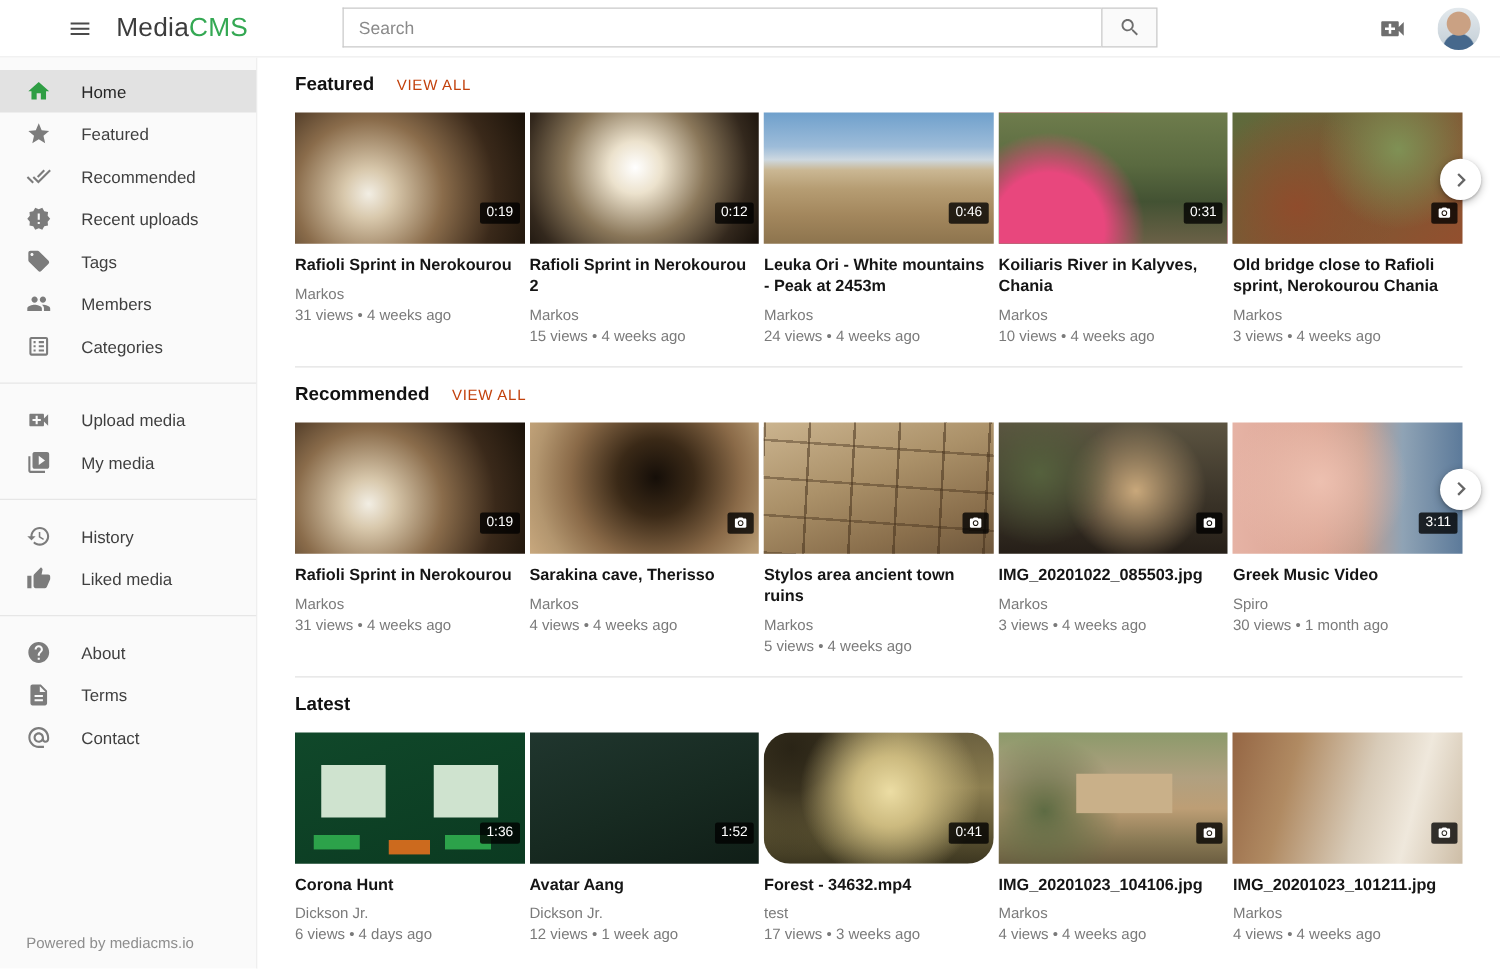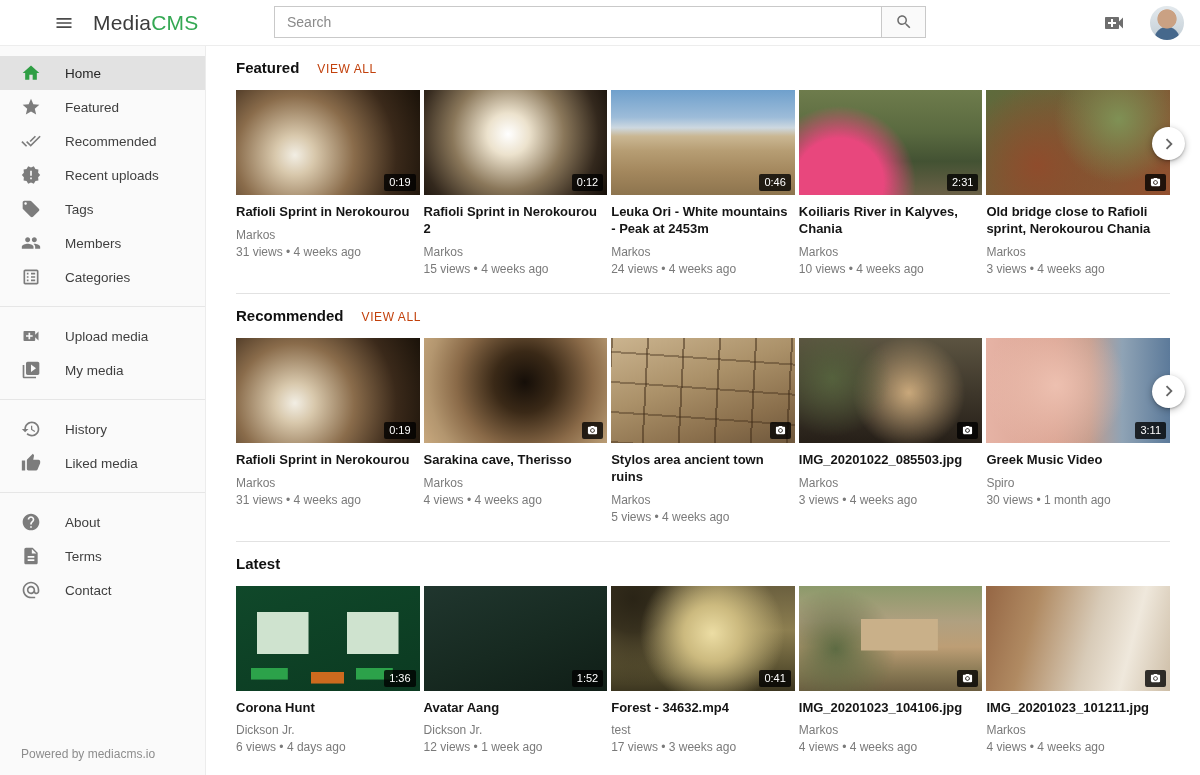--- a/index.html
+++ b/index.html
@@ -53,21 +53,21 @@
   .main { position:absolute; top:46px; left:206px; right:0; bottom:0; background:#fff; padding:0 30px; overflow:hidden; }
   .section { padding-top:13px; border-bottom:1px solid #e2e2e2; }
   .section:last-child { border-bottom:none; }
   .section-head { display:flex; align-items:baseline; gap:18px; margin-bottom:14px; }
   .section-title { font-size:15px; font-weight:700; color:#111; }
   .view-all { font-size:12px; font-weight:500; color:#c2410c; letter-spacing:.6px; cursor:pointer; }
   .row-wrap { position:relative; }
   .cards-grid { display:grid; grid-template-columns:repeat(5,1fr); column-gap:4px; }
   .thumb { height:105px; position:relative; cursor:pointer; background-color:#888; }
   .badge {
-    position:absolute; right:4px; bottom:4px; background:rgba(0,0,0,.78); color:#fff;
+    position:absolute; right:4px; bottom:16px; background:rgba(0,0,0,.78); color:#fff;
     font-size:11px; font-weight:500; line-height:1; padding:3px 5px; border-radius:2px;
     display:flex; align-items:center;
   }
   .badge .ic { width:11px; height:11px; color:#fff; display:block; }
   .card-title { font-size:13px; font-weight:700; color:#151515; line-height:1.3; margin-top:9px; cursor:pointer; }
   .card-author { font-size:12px; color:#7a7a7a; margin-top:7px; cursor:pointer; }
   .card-meta { font-size:12px; color:#7a7a7a; margin-top:3px; }
   .card { padding-bottom:17px; }
   .next-btn {
     position:absolute; right:-15px; top:37px; width:33px; height:33px; border-radius:50%;
@@ -111,21 +111,21 @@
     linear-gradient(#cfe3cf, #cfe3cf) 16% 42% / 28% 40% no-repeat,
     linear-gradient(#cfe3cf, #cfe3cf) 84% 42% / 28% 40% no-repeat,
     linear-gradient(#2ca24a, #2ca24a) 10% 88% / 20% 11% no-repeat,
     linear-gradient(#cc6a1e, #cc6a1e) 50% 93% / 18% 11% no-repeat,
     linear-gradient(#2ca24a, #2ca24a) 82% 88% / 20% 11% no-repeat,
     linear-gradient(160deg, #10482a 0%, #0b3a21 100%); }
   .th-dark-teal { background:linear-gradient(160deg, #20362e 0%, #172a21 55%, #101e17 100%); }
   .th-forest-fog { background:
     radial-gradient(circle at 55% 45%, #ecdda4 0%, #ccba7f 24%, rgba(204,186,127,0) 62%),
     radial-gradient(circle at 12% 12%, #2a2416 0%, rgba(42,36,22,.85) 18%, rgba(42,36,22,0) 46%),
-    linear-gradient(180deg, #6b603f 0%, #8c7e50 42%, #5f5634 76%, #3c3620 100%); }
+    linear-gradient(180deg, #6b603f 0%, #8c7e50 42%, #5f5634 76%, #3c3620 100%); border-radius: 21px; }
   .th-monastery { background:
     linear-gradient(#c9b089, #c9b089) 58% 46% / 42% 30% no-repeat,
     radial-gradient(circle at 20% 60%, #5d6b43 0%, rgba(93,107,67,0) 38%),
     linear-gradient(180deg, #8c9a6b 0%, #b0a080 34%, #bd9e75 58%, #8a7a55 82%, #6b5d40 100%); }
   .th-stone-building { background:
     linear-gradient(105deg, #956644 0%, #b08a62 26%, #d8cbb8 56%, #efe8dc 76%, #cdbda6 100%); }
 </style>
 </head>
 <body>
 
@@ -308,21 +308,21 @@
             <div class="card">
               <div class="thumb th-mountains">
                 <span class="badge">0:46</span>
               </div>
               <div class="card-title">Leuka Ori - White mountains - Peak at 2453m</div>
               <div class="card-author">Markos</div>
               <div class="card-meta">24 views • 4 weeks ago</div>
             </div>
             <div class="card">
               <div class="thumb th-river-kayak">
-                <span class="badge">2:31</span>
+                <span class="badge">0:31</span>
               </div>
               <div class="card-title">Koiliaris River in Kalyves, Chania</div>
               <div class="card-author">Markos</div>
               <div class="card-meta">10 views • 4 weeks ago</div>
             </div>
             <div class="card">
               <div class="thumb th-old-bridge">
                 <span class="badge">
                   <span class="ic">
                     <svg viewBox="0 0 24 24" fill="currentColor">

